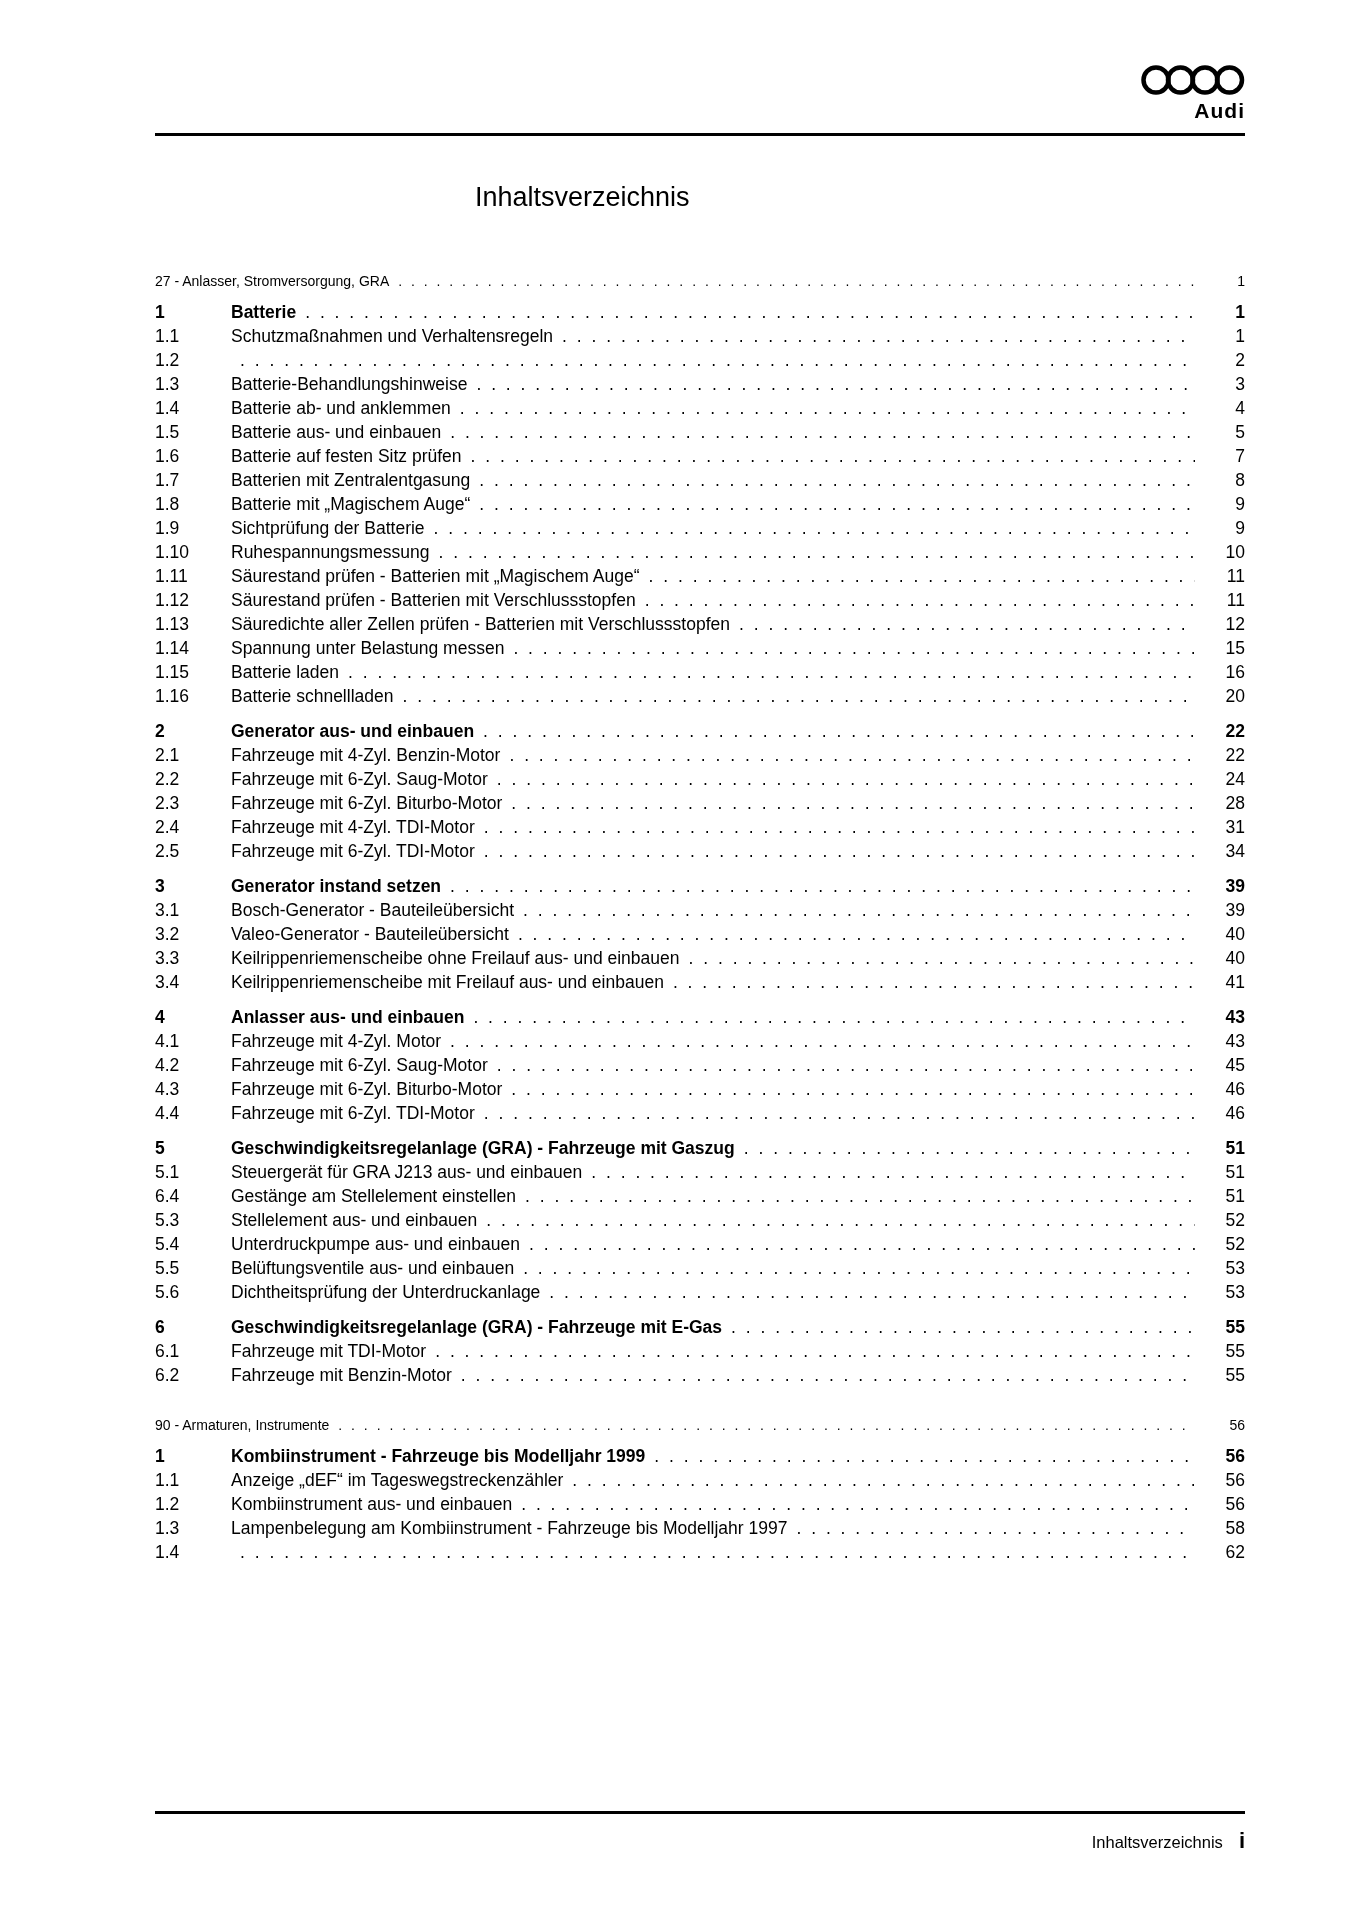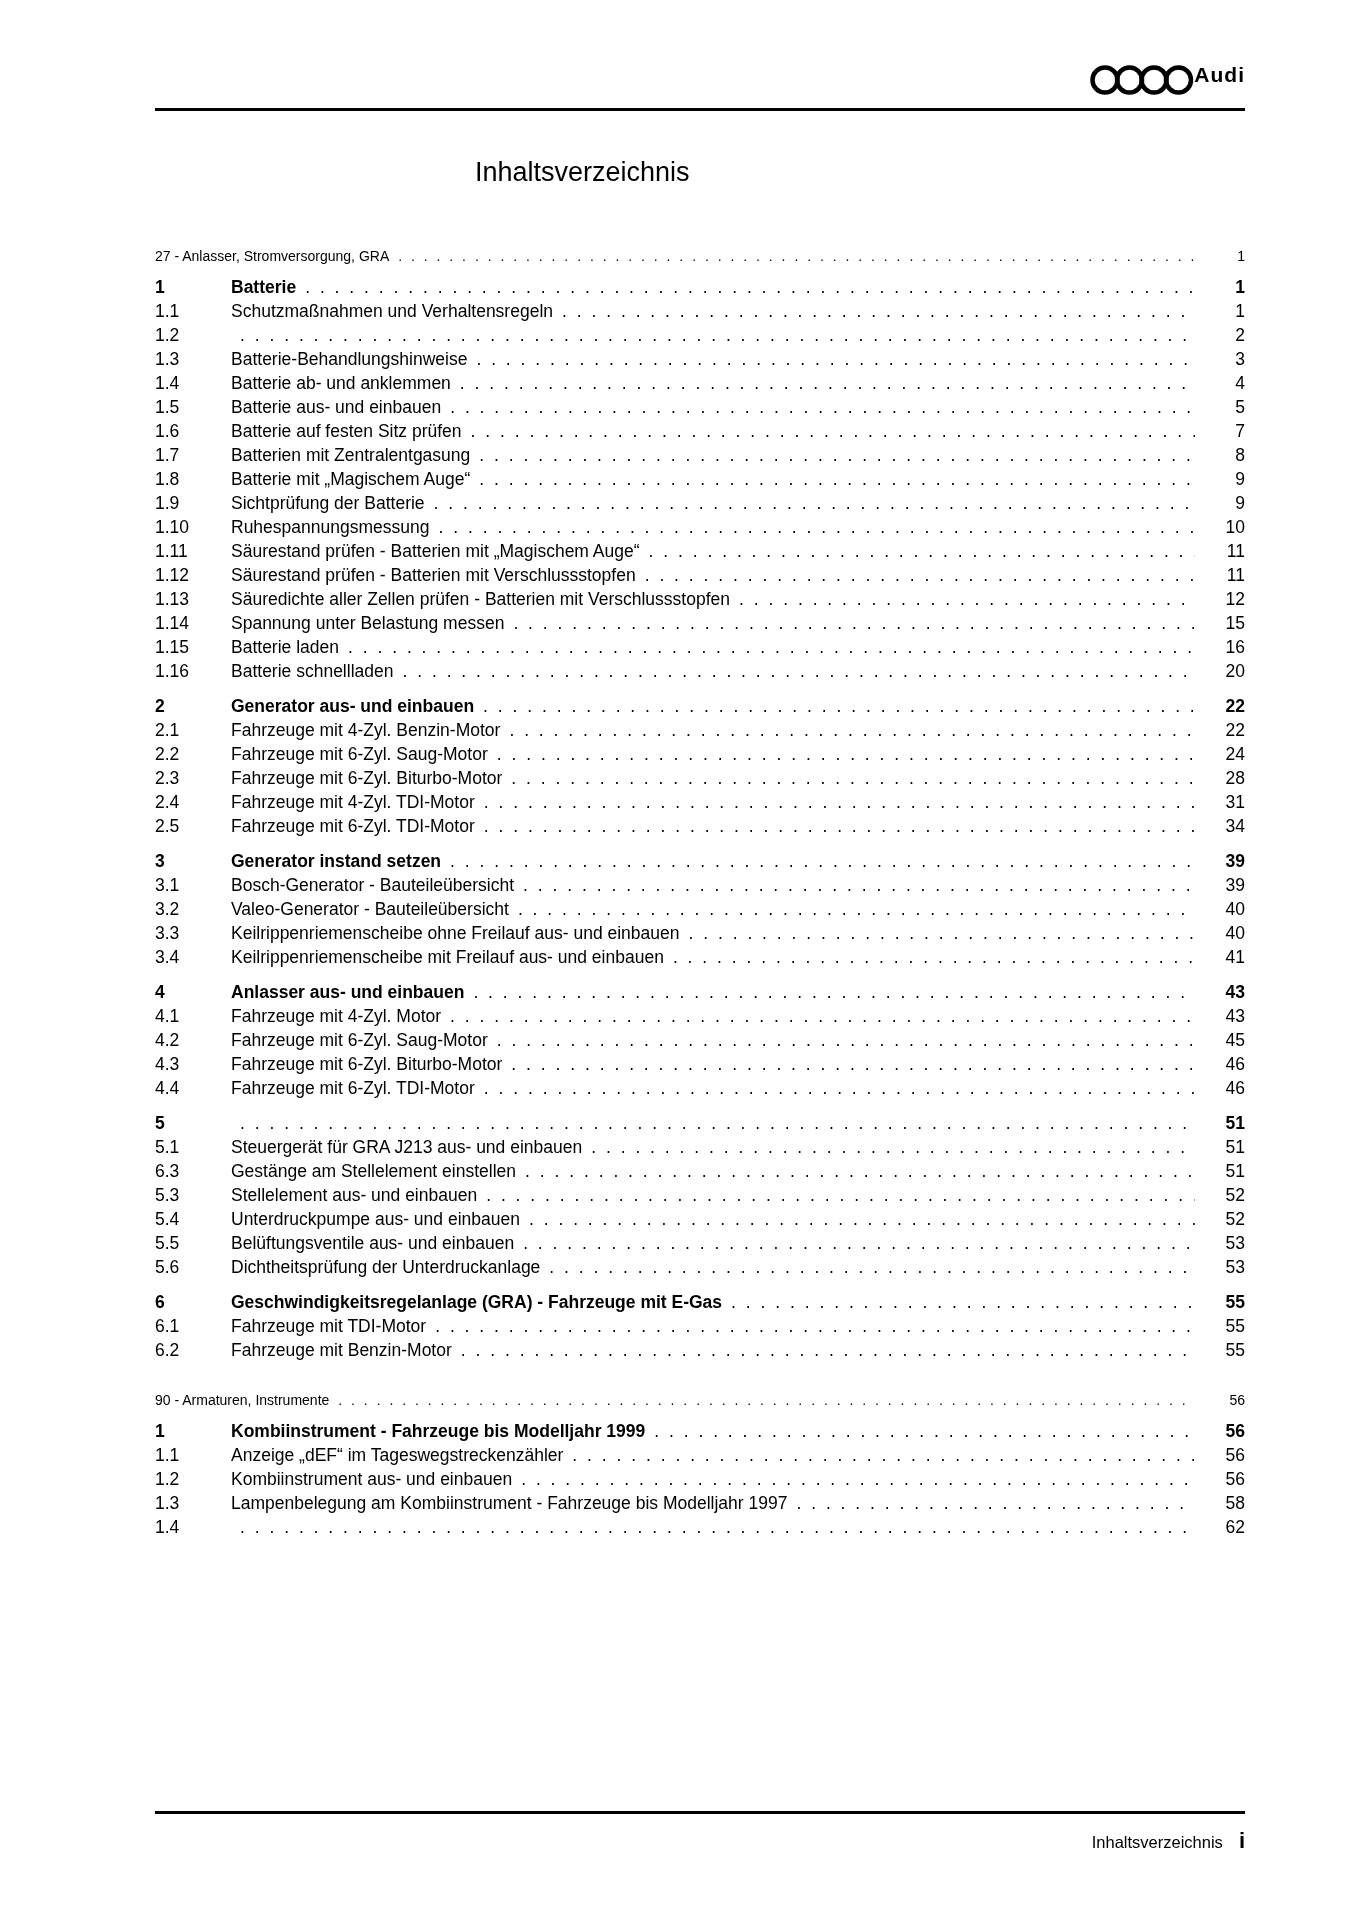--- a/index.html
+++ b/index.html
@@ -7,21 +7,21 @@
     width:1357px;height:1920px;box-sizing:border-box;
     background:#ffffff;color:#000;
     font-family:"Liberation Sans",sans-serif;
     display:flex;flex-direction:column;
     padding:58px 112px 0 155px;
     overflow:hidden;
   }
   
   .header{display:flex;justify-content:flex-end;align-items:center;gap:22px;}
   .header-text{text-align:right;font-size:19px;line-height:1.4;}
-  .logo{display:flex;flex-direction:row;align-items:flex-start;margin-top:4px;}
+  .logo{display:flex;flex-direction:column;align-items:flex-end;margin-top:4px;}
   .logo svg{display:block;}
   .wordmark{font-size:21px;font-weight:bold;letter-spacing:1px;margin-top:1px;}
   .header-rule{border:none;border-top:3px solid #000;margin:10px 0 0 0;width:100%;}
   
   .page-title{font-size:27px;margin:46px 0 30px 320px;width:fit-content;}
   
   .chapter-row{display:flex;align-items:baseline;font-size:14px;margin-top:30px;}
   .chapter-label{white-space:nowrap;flex:none;}
   .entries{margin-top:7px;}
   .entry-row{display:flex;align-items:flex-end;font-size:17.5px;line-height:24px;}
@@ -327,34 +327,35 @@
           <span class="entry-num">4.4</span>
           <span class="entry-main">
             <span class="entry-title">Fahrzeuge mit 6-Zyl. TDI-Motor</span>
             <span class="dots">. . . . . . . . . . . . . . . . . . . . . . . . . . . . . . . . . . . . . . . . . . . . . . . . . . . . . . . . . . . . . . . . . . . . . . . . . . . . . . . . . . . . . . . . . . . . . . . . . . . . . . . . . . . . . . . . . . . . . . . . . . . . . . . . . . . . . . . . . . . . . . . . . . . . . . . . . . . . . . . . . . . . . . . . . . . . . . . . . . . . . . . . . . . . . . . . . . . . . . . . . . . . . . . . . . . . . . . . . . . . . . . . . . . . . . . . . . . . . . . . . . . . . . . . . . . . . . . . . . . . </span>
           </span>
           <span class="entry-page">46</span>
         </div>
         <div class="entry-row major">
           <span class="entry-num">5</span>
           <span class="entry-main">
+            <span class="entry-title">Geschwindigkeitsregelanlage (GRA) - Fahrzeuge mit Gaszug</span>
             <span class="dots">. . . . . . . . . . . . . . . . . . . . . . . . . . . . . . . . . . . . . . . . . . . . . . . . . . . . . . . . . . . . . . . . . . . . . . . . . . . . . . . . . . . . . . . . . . . . . . . . . . . . . . . . . . . . . . . . . . . . . . . . . . . . . . . . . . . . . . . . . . . . . . . . . . . . . . . . . . . . . . . . . . . . . . . . . . . . . . . . . . . . . . . . . . . . . . . . . . . . . . . . . . . . . . . . . . . . . . . . . . . . . . . . . . . . . . . . . . . . . . . . . . . . . . . . . . . . . . . . . . . . </span>
           </span>
           <span class="entry-page">51</span>
         </div>
         <div class="entry-row">
           <span class="entry-num">5.1</span>
           <span class="entry-main">
             <span class="entry-title">Steuergerät für GRA J213 aus- und einbauen</span>
             <span class="dots">. . . . . . . . . . . . . . . . . . . . . . . . . . . . . . . . . . . . . . . . . . . . . . . . . . . . . . . . . . . . . . . . . . . . . . . . . . . . . . . . . . . . . . . . . . . . . . . . . . . . . . . . . . . . . . . . . . . . . . . . . . . . . . . . . . . . . . . . . . . . . . . . . . . . . . . . . . . . . . . . . . . . . . . . . . . . . . . . . . . . . . . . . . . . . . . . . . . . . . . . . . . . . . . . . . . . . . . . . . . . . . . . . . . . . . . . . . . . . . . . . . . . . . . . . . . . . . . . . . . . </span>
           </span>
           <span class="entry-page">51</span>
         </div>
         <div class="entry-row">
-          <span class="entry-num">6.3</span>
+          <span class="entry-num">6.4</span>
           <span class="entry-main">
             <span class="entry-title">Gestänge am Stellelement einstellen</span>
             <span class="dots">. . . . . . . . . . . . . . . . . . . . . . . . . . . . . . . . . . . . . . . . . . . . . . . . . . . . . . . . . . . . . . . . . . . . . . . . . . . . . . . . . . . . . . . . . . . . . . . . . . . . . . . . . . . . . . . . . . . . . . . . . . . . . . . . . . . . . . . . . . . . . . . . . . . . . . . . . . . . . . . . . . . . . . . . . . . . . . . . . . . . . . . . . . . . . . . . . . . . . . . . . . . . . . . . . . . . . . . . . . . . . . . . . . . . . . . . . . . . . . . . . . . . . . . . . . . . . . . . . . . . </span>
           </span>
           <span class="entry-page">51</span>
         </div>
         <div class="entry-row">
           <span class="entry-num">5.3</span>
           <span class="entry-main">
             <span class="entry-title">Stellelement aus- und einbauen</span>

